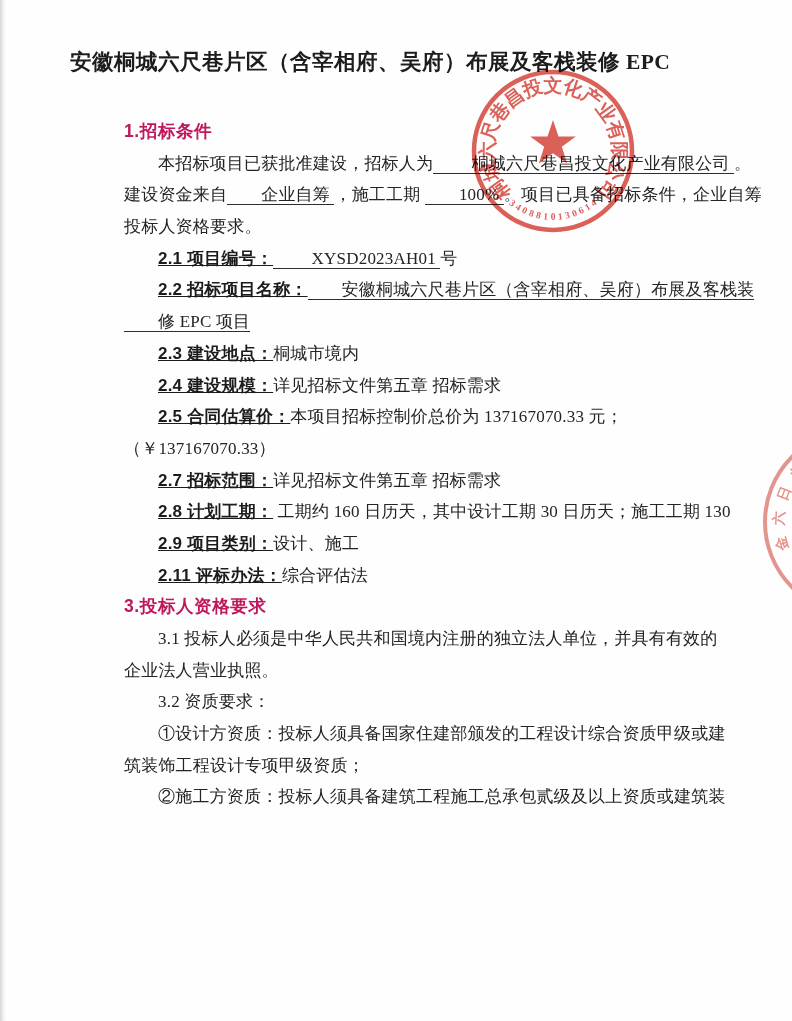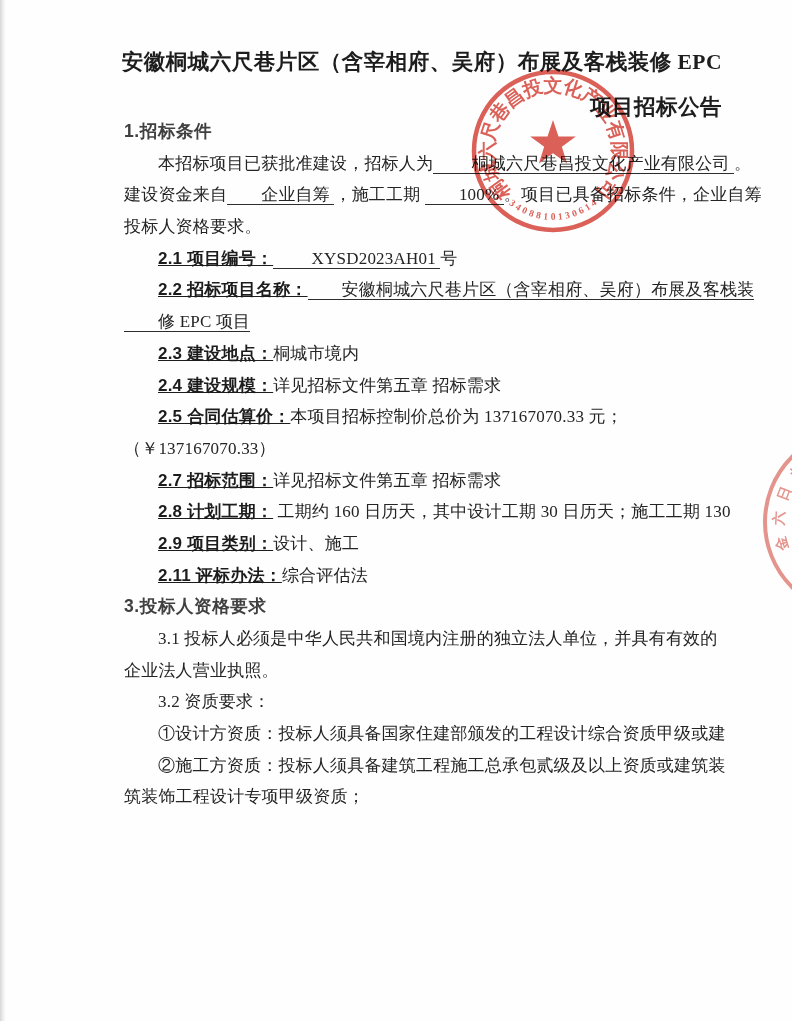--- a/index.html
+++ b/index.html
@@ -10,34 +10,34 @@
     overflow:hidden;
     font-family:"Liberation Serif","DejaVu Serif",serif;
     color:#222;
   }
   .scan-edge{
     position:absolute;left:0;top:0;bottom:0;width:6px;
     background:linear-gradient(to right,#d7d7d7,#f1f1f1 55%,rgba(255,255,255,0));
   }
   .title{
     position:absolute;left:70px;top:40px;width:652px;
-    text-align:right;font-weight:bold;font-size:21.5px;
+    text-align:left;font-weight:bold;font-size:21.5px;
     line-height:45px;letter-spacing:.5px;color:#1d1d1d;
     font-family:"Liberation Serif","DejaVu Serif",serif;
   }
   .title .title-line{white-space:nowrap;}
   .doc-lines{
     position:absolute;left:124px;top:116px;width:574px;
     font-size:17px;letter-spacing:.2px;color:#242424;
   }
   .line{height:31.7px;line-height:31.7px;white-space:nowrap;}
   .line.first{text-indent:34px;}
   .line.heading{
     font-family:"Liberation Sans","DejaVu Sans",sans-serif;
-    font-weight:bold;font-size:17.5px;color:#404040;letter-spacing:.6px;
+    font-weight:bold;font-size:17.5px;color:#be185d;letter-spacing:.6px;
   }
   .seg.b{
     font-family:"Liberation Sans","DejaVu Sans",sans-serif;
     font-weight:bold;color:#1c1c1c;text-decoration:underline;
   }
   .seg.u{border-bottom:1.6px solid #2d2d2d;padding-left:34px;}
   svg.seal{position:absolute;pointer-events:none;}
   .main-seal{left:453px;top:51px;width:200px;height:200px;mix-blend-mode:multiply;opacity:.88;}
   .edge-seal{left:757px;top:422px;width:200px;height:200px;mix-blend-mode:multiply;opacity:.8;}
   .seal text{
@@ -47,21 +47,20 @@
   .seal .ring{fill:none;}
 </style>
 </head>
 <body>
 
 <div class="page">
   <div class="scan-edge"></div>
 
   <div class="title">
     <div class="title-line">安徽桐城六尺巷片区（含宰相府、吴府）布展及客栈装修 EPC</div>
-    <div class="title-line">项目招标公告</div>
   </div>
 
   <div class="doc-lines">
       <div class="line heading"><span class="seg">1.招标条件</span></div>
       <div class="line first"><span class="seg">本招标项目已获批准建设，招标人为</span><span class="seg u"> 桐城六尺巷昌投文化产业有限公司 </span><span class="seg">。</span></div>
       <div class="line cont"><span class="seg">建设资金来自</span><span class="seg u">企业自筹 </span><span class="seg">，施工工期 </span><span class="seg u">100% </span><span class="seg">。项目已具备招标条件，企业自筹</span></div>
       <div class="line cont"><span class="seg">投标人资格要求。</span></div>
       <div class="line first"><span class="seg b">2.1 项目编号：</span><span class="seg u"> XYSD2023AH01 </span><span class="seg"> 号</span></div>
       <div class="line first"><span class="seg b">2.2 招标项目名称：</span><span class="seg u">安徽桐城六尺巷片区（含宰相府、吴府）布展及客栈装</span></div>
       <div class="line cont"><span class="seg u">修 EPC 项目</span></div>
@@ -71,22 +70,22 @@
       <div class="line cont"><span class="seg">（￥137167070.33）</span></div>
       <div class="line first"><span class="seg b">2.7 招标范围：</span><span class="seg">详见招标文件第五章 招标需求</span></div>
       <div class="line first"><span class="seg b">2.8 计划工期：</span><span class="seg"> 工期约 160 日历天，其中设计工期 30 日历天；施工工期 130</span></div>
       <div class="line first"><span class="seg b">2.9 项目类别：</span><span class="seg">设计、施工</span></div>
       <div class="line first"><span class="seg b">2.11 评标办法：</span><span class="seg">综合评估法</span></div>
       <div class="line heading"><span class="seg">3.投标人资格要求</span></div>
       <div class="line first"><span class="seg">3.1 投标人必须是中华人民共和国境内注册的独立法人单位，并具有有效的</span></div>
       <div class="line cont"><span class="seg">企业法人营业执照。</span></div>
       <div class="line first"><span class="seg">3.2 资质要求：</span></div>
       <div class="line first"><span class="seg">①设计方资质：投标人须具备国家住建部颁发的工程设计综合资质甲级或建</span></div>
+      <div class="line cont"><span class="seg">筑装饰工程设计专项甲级资质；</span></div>
       <div class="line first"><span class="seg">②施工方资质：投标人须具备建筑工程施工总承包贰级及以上资质或建筑装</span></div>
-      <div class="line cont"><span class="seg">筑装饰工程设计专项甲级资质；</span></div>
     </div>
 
   <svg class="seal main-seal" viewBox="0 0 200 200" aria-hidden="true">
     <circle class="ring" cx="100" cy="100" r="79" stroke-width="4.5" stroke="#d64a41"></circle>
     <polygon id="seal-star" points="100.00,69.00 105.47,85.48 122.83,85.58 108.84,95.87 114.11,112.42 100.00,102.30 85.89,112.42 91.16,95.87 77.17,85.58 94.53,85.48" fill="#d64a41"></polygon>
     <g id="seal-company-chars" font-size="19">
         <text x="46.60" y="138.79" transform="rotate(-126.0 46.60 138.79)" text-anchor="middle" dominant-baseline="central" fill="#d64a41">桐</text>
         <text x="37.23" y="120.40" transform="rotate(-108.0 37.23 120.40)" text-anchor="middle" dominant-baseline="central" fill="#d64a41">城</text>
         <text x="34.00" y="100.00" transform="rotate(-90.0 34.00 100.00)" text-anchor="middle" dominant-baseline="central" fill="#d64a41">六</text>
         <text x="37.23" y="79.60" transform="rotate(-72.0 37.23 79.60)" text-anchor="middle" dominant-baseline="central" fill="#d64a41">尺</text>

